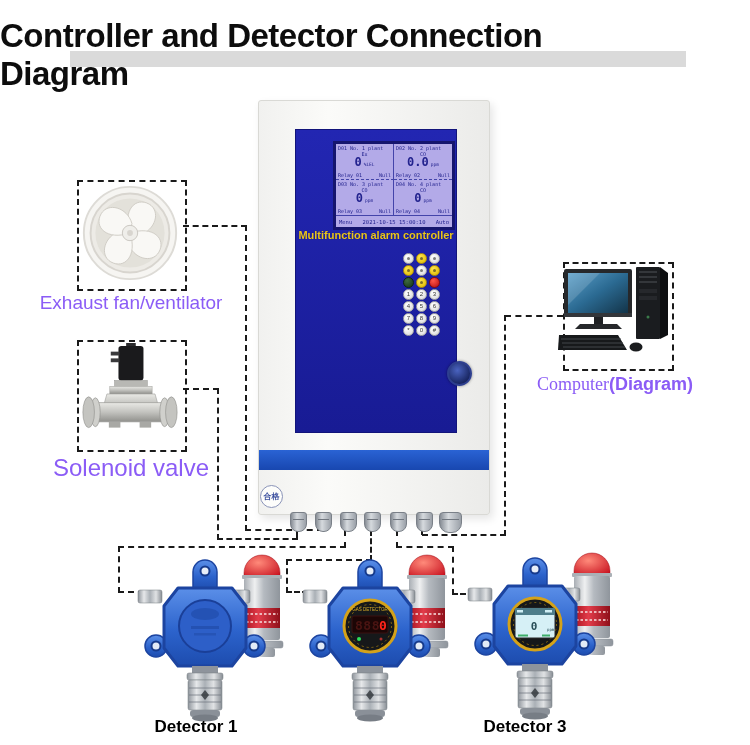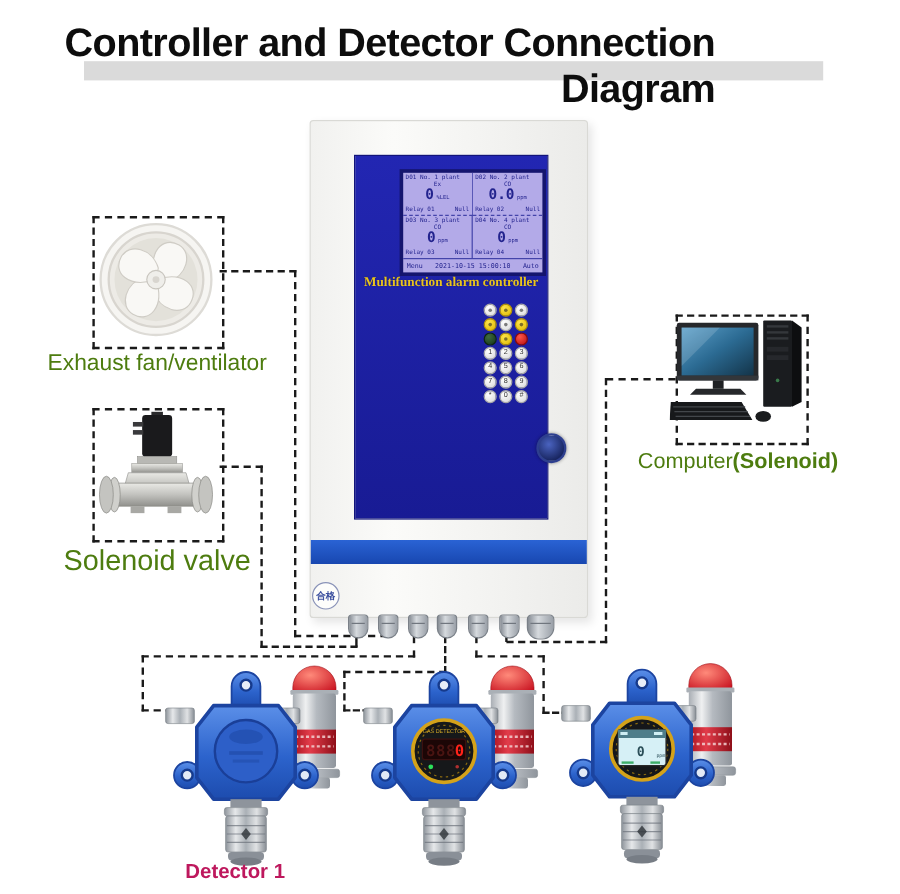--- a/index.html
+++ b/index.html
@@ -2,21 +2,21 @@
 <html><head>
 <meta charset="utf-8">
 <style>
   html,body{margin:0;padding:0;background:#fff;}
   .stage{position:relative;width:750px;height:745px;background:#ffffff;overflow:hidden;
          font-family:"Liberation Sans",sans-serif;color:#111;}
   .abs{position:absolute;}
 
   
   .title-bar{position:absolute;left:70px;top:51px;width:616px;height:16px;background:#dadada;}
-  .page-title{position:absolute;left:0;top:17px;width:596px;text-align:right;
+  .page-title{position:absolute;left:0;top:17px;width:596px;text-align:left;
               font-size:33px;font-weight:700;letter-spacing:-0.5px;color:#0d0d0d;}
 
   
   .dl-h{position:absolute;height:0;border-top:2px dashed #1a1a1a;}
   .dl-v{position:absolute;width:0;border-left:2px dashed #1a1a1a;}
   .dbox{position:absolute;border:2px dashed #1a1a1a;}
 
   
   .casing{position:absolute;left:258px;top:100px;width:230px;height:413px;
           background:linear-gradient(90deg,#f1f1ef,#fbfbf9 30%,#ebebe9);
@@ -34,21 +34,21 @@
   .lcd-cell.c2{border-right:1px solid #4444aa;}
   .lcd-gas{text-align:center;font-size:5px;}
   .lcd-valrow{display:flex;justify-content:center;align-items:baseline;gap:2px;margin-top:-1px;}
   .lcd-val{font-size:12px;font-weight:bold;line-height:1;}
   .lcd-unit{font-size:4.5px;}
   .lcd-relay{position:absolute;left:2px;right:2px;bottom:1px;display:flex;
              justify-content:space-between;font-size:5px;}
   .lcd-status{height:11px;border-top:1px solid #4444aa;display:flex;justify-content:space-between;
               align-items:center;font-size:5.5px;padding:0 3px;}
   .panel-title{position:absolute;left:0;top:99px;width:100%;text-align:center;white-space:nowrap;
-               font-family:Liberation Serif, serif;font-weight:700;font-size:11px;color:#e9c41f;
+               font-family:Liberation Sans, sans-serif;font-weight:700;font-size:11px;color:#e9c41f;
                text-shadow:0 0 1px rgba(0,0,0,.45);}
   .keypad{position:absolute;left:106px;top:122px;display:grid;grid-template-columns:repeat(3,13px);
           grid-auto-rows:12px;justify-items:center;align-items:center;}
   .key{width:11px;height:11px;border-radius:50%;display:flex;align-items:center;justify-content:center;
        font-size:6px;color:#333;box-sizing:border-box;line-height:1;}
   .key.white{background:radial-gradient(circle at 35% 30%,#ffffff,#d6d6d6);border:1px solid #a8a8a8;}
   .key.yellow{background:radial-gradient(circle at 35% 30%,#ffe44a,#ddb800);border:1px solid #b2920a;}
   .key.green{background:radial-gradient(circle at 35% 30%,#3f6b3f,#143318);border:1px solid #0e2610;}
   .key.red{background:radial-gradient(circle at 35% 30%,#ff5648,#b50d10);border:1px solid #8a090b;}
   .key .dot{width:3px;height:3px;border-radius:50%;background:rgba(25,25,25,.55);}
@@ -60,27 +60,27 @@
   .sticker{position:absolute;left:1px;top:384px;width:21px;height:21px;border-radius:50%;
            background:#fdfdfb;border:1px solid #8a93b8;color:#3a4e9e;font-size:8px;font-weight:700;
            display:flex;align-items:center;justify-content:center;}
   .gland{position:absolute;top:411px;width:17px;height:20px;
          background:linear-gradient(90deg,#868c94,#d6dade 40%,#9aa0a8);
          border:1px solid #7a8088;border-radius:3px 3px 8px 8px;box-sizing:border-box;}
   .gland::after{content:"";position:absolute;left:2px;right:2px;top:6px;height:1px;background:#70767e;}
   .gland.big{width:23px;height:21px;border-radius:4px 4px 10px 10px;}
 
   
-  .dev-label{position:absolute;text-align:center;color:#4d7c0f;}
+  .dev-label{position:absolute;text-align:center;color:#8b5cf6;}
   .fan-label{left:30px;top:292px;width:202px;font-size:19px;font-weight:500;}
   .valve-label{left:30px;top:454px;width:202px;font-size:24px;font-weight:500;}
   .comp-label{left:520px;top:374px;width:190px;font-size:18px;}
-  .comp-label .mono{font-family:Liberation Sans, sans-serif;font-weight:500;}
+  .comp-label .mono{font-family:Liberation Serif, serif;font-weight:500;}
   .comp-label .opt{font-weight:700;}
-  .det-label{top:717px;width:130px;font-size:17px;font-weight:600;color:#be185d;}
+  .det-label{top:717px;width:130px;font-size:17px;font-weight:600;color:#000000;}
 </style>
 </head>
 <body>
 
 <div class="stage">
 
   <div class="title-bar"></div>
   <div class="page-title">Controller and Detector Connection Diagram</div>
 
   <div class="dl-h" style="left:183px;top:388px;width:36px"></div>
@@ -184,21 +184,21 @@
     </g>
     <g>
       <polygon points="1,76 60,76 69,91 0,91" fill="#17191b"></polygon>
       <line x1="3" y1="80" x2="63" y2="80" stroke="#43474b" stroke-width="1"></line>
       <line x1="4" y1="84" x2="65" y2="84" stroke="#43474b" stroke-width="1"></line>
       <line x1="5" y1="88" x2="67" y2="88" stroke="#43474b" stroke-width="1"></line>
     </g>
     <ellipse cx="78" cy="88" rx="6.5" ry="4.5" fill="#1a1c1e"></ellipse>
   </svg>
   <div class="dev-label comp-label">
-    <span class="mono">Computer</span><span class="opt">(Solenoid)</span>
+    <span class="mono">Computer</span><span class="opt">(Diagram)</span>
   </div>
 
   <div class="casing">
     <div class="panel">
       <div class="lcd">
         <div class="lcd-screen">
           <div class="lcd-grid">
             <div class="lcd-cell c0">
               <div>D01 No. 1 plant</div>
               <div class="lcd-gas">Ex</div>
@@ -449,14 +449,15 @@
       <rect x="59" y="121" width="36" height="7" rx="2" fill="url(#gradChrome)" stroke="#767c83" stroke-width=".5"></rect>
       <rect x="60" y="128" width="34" height="30" rx="2" fill="url(#gradChrome)" stroke="#767c83" stroke-width=".5"></rect>
       <line x1="61" y1="136" x2="93" y2="136" stroke="#6b717a" stroke-width="1" opacity=".7"></line>
       <line x1="61" y1="143" x2="93" y2="143" stroke="#6b717a" stroke-width="1" opacity=".7"></line>
       <line x1="61" y1="150" x2="93" y2="150" stroke="#6b717a" stroke-width="1" opacity=".7"></line>
       <polygon points="77,138 81,143 77,148 73,143" fill="#2e3338" opacity=".8"></polygon>
       <rect x="62" y="158" width="30" height="7" rx="3" fill="#8a9098"></rect>
       <ellipse cx="77" cy="166" rx="13" ry="3.5" fill="#777d85"></ellipse>
     </g>
   </svg>
+  <div class="dev-label det-label" style="left:460px">Detector 3</div>
 
 </div>
 
 </body></html>

